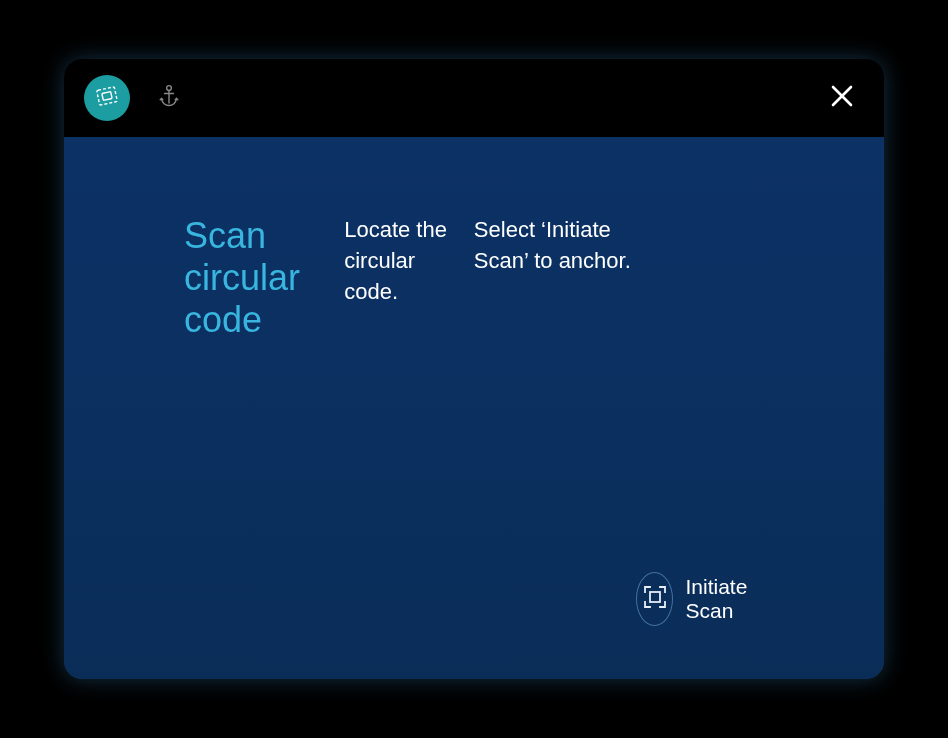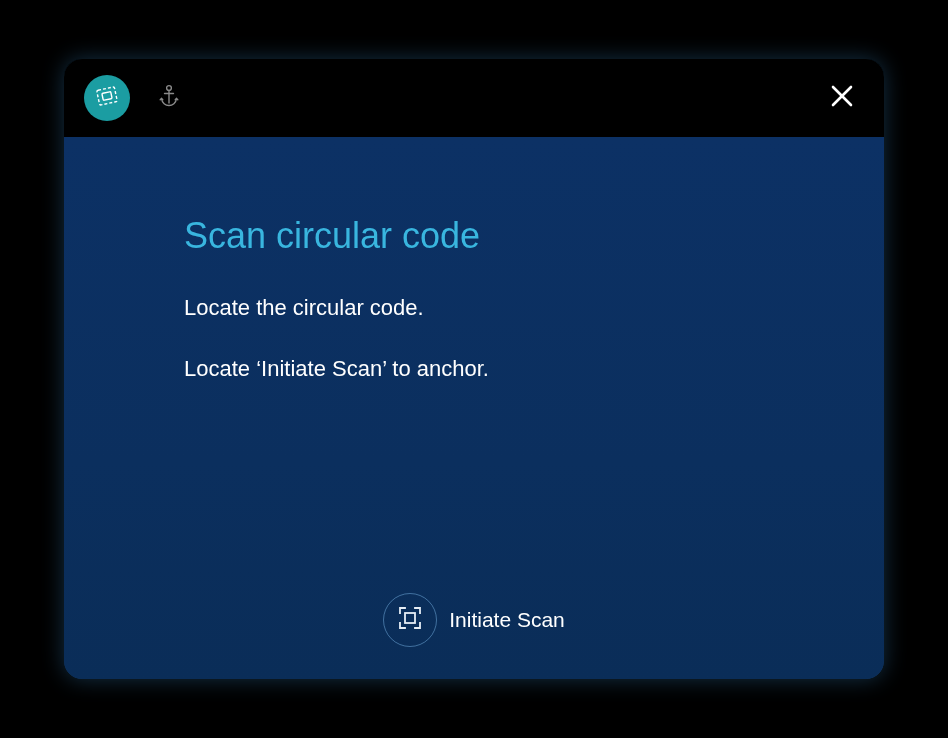--- a/index.html
+++ b/index.html
@@ -63,23 +63,23 @@
       height: 44px;
       display: flex;
       align-items: center;
       justify-content: center;
       cursor: pointer;
     }
     .content-area {
       background: #0d3062;
       background: linear-gradient(180deg, #0c3165 0%, #0b2f5e 60%, #0a2d58 100%);
       height: calc(100% - 78px);
-      padding: 78px 120px 24px 120px;
+      padding: 78px 120px 45px 120px;
       display: flex;
-      flex-direction: column;
+      flex-direction: row;
       position: relative;
     }
     .title {
       color: #39b6df;
       font-size: 36px;
       font-weight: 300;
       margin-bottom: 36px;
     }
     .body-text {
       color: #ffffff;
@@ -155,21 +155,21 @@
           <line x1="5" y1="5" x2="23" y2="23" stroke="#fff" stroke-width="2.6" stroke-linecap="round"></line>
           <line x1="23" y1="5" x2="5" y2="23" stroke="#fff" stroke-width="2.6" stroke-linecap="round"></line>
         </svg>
       </span>
     </div>
   </div>
 
   <div class="content-area">
     <h1 class="title">Scan circular code</h1>
     <p class="body-text">Locate the circular code.</p>
-    <p class="body-text">Locate ‘Initiate Scan’ to anchor.</p>
+    <p class="body-text">Select ‘Initiate Scan’ to anchor.</p>
 
     <div class="footer">
       <div class="action-btn">
         <div class="action-icon-circle">
           <span>
             <svg width="26" height="26" viewBox="0 0 26 26">
               <g stroke="#e6eef6" stroke-width="1.8" fill="none" stroke-linecap="square">
                 <polyline points="3,8 3,3 8,3"></polyline>
                 <polyline points="18,3 23,3 23,8"></polyline>
                 <polyline points="23,18 23,23 18,23"></polyline>

